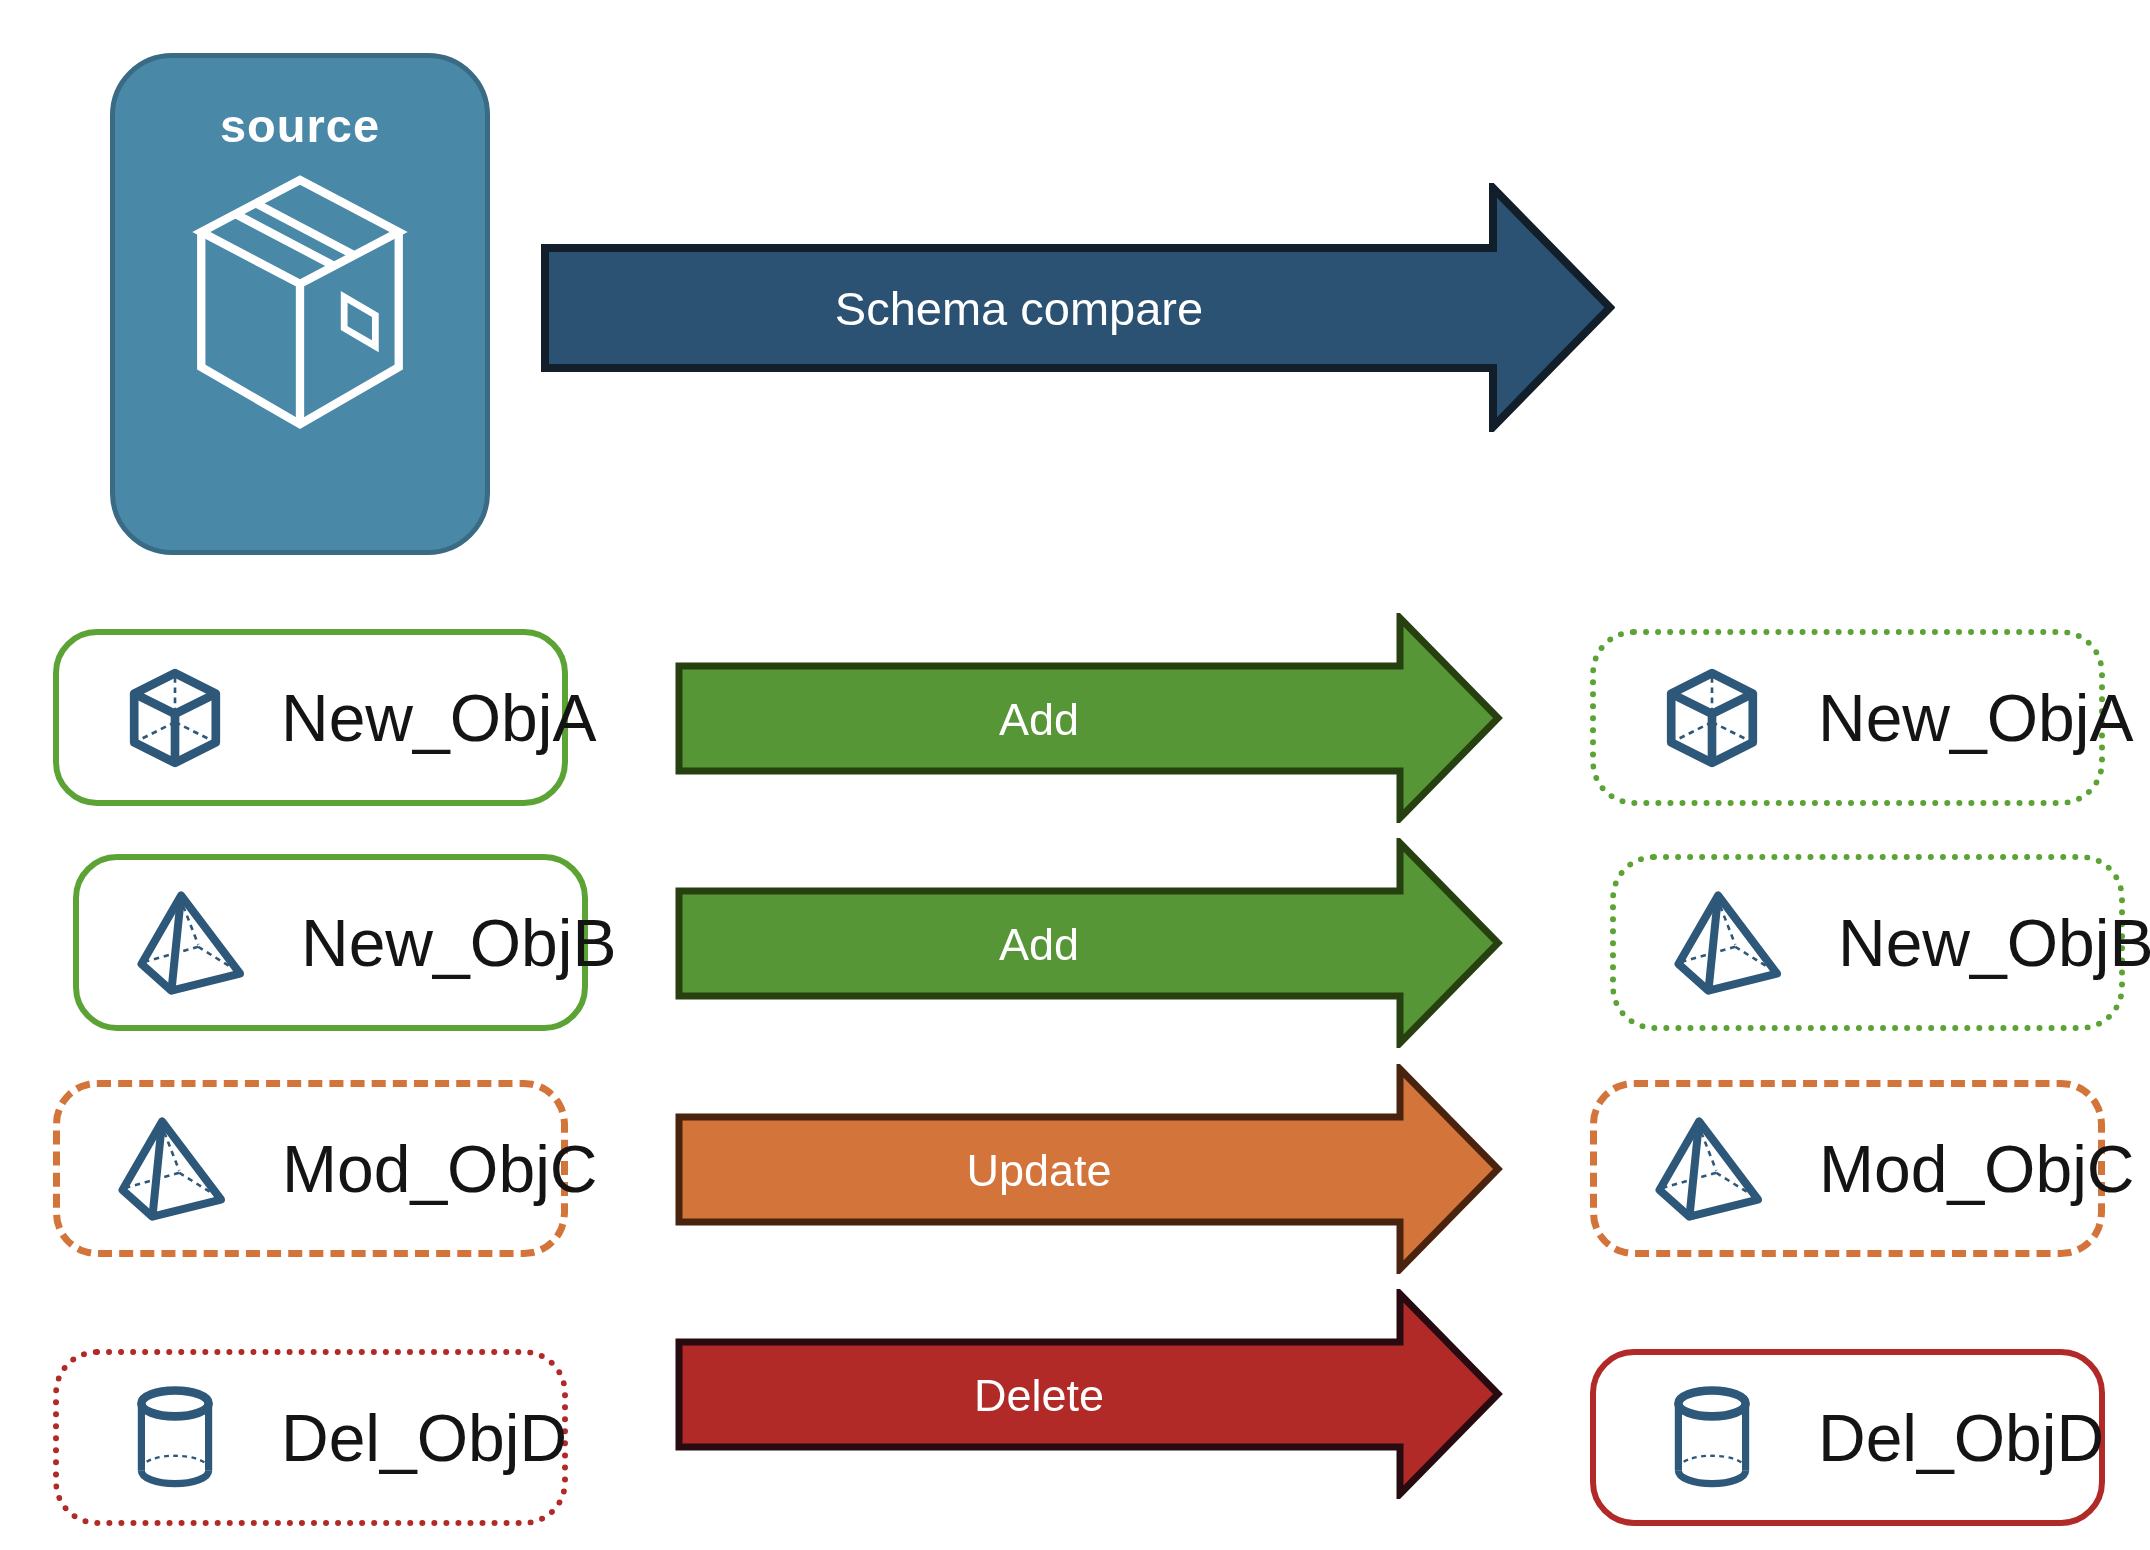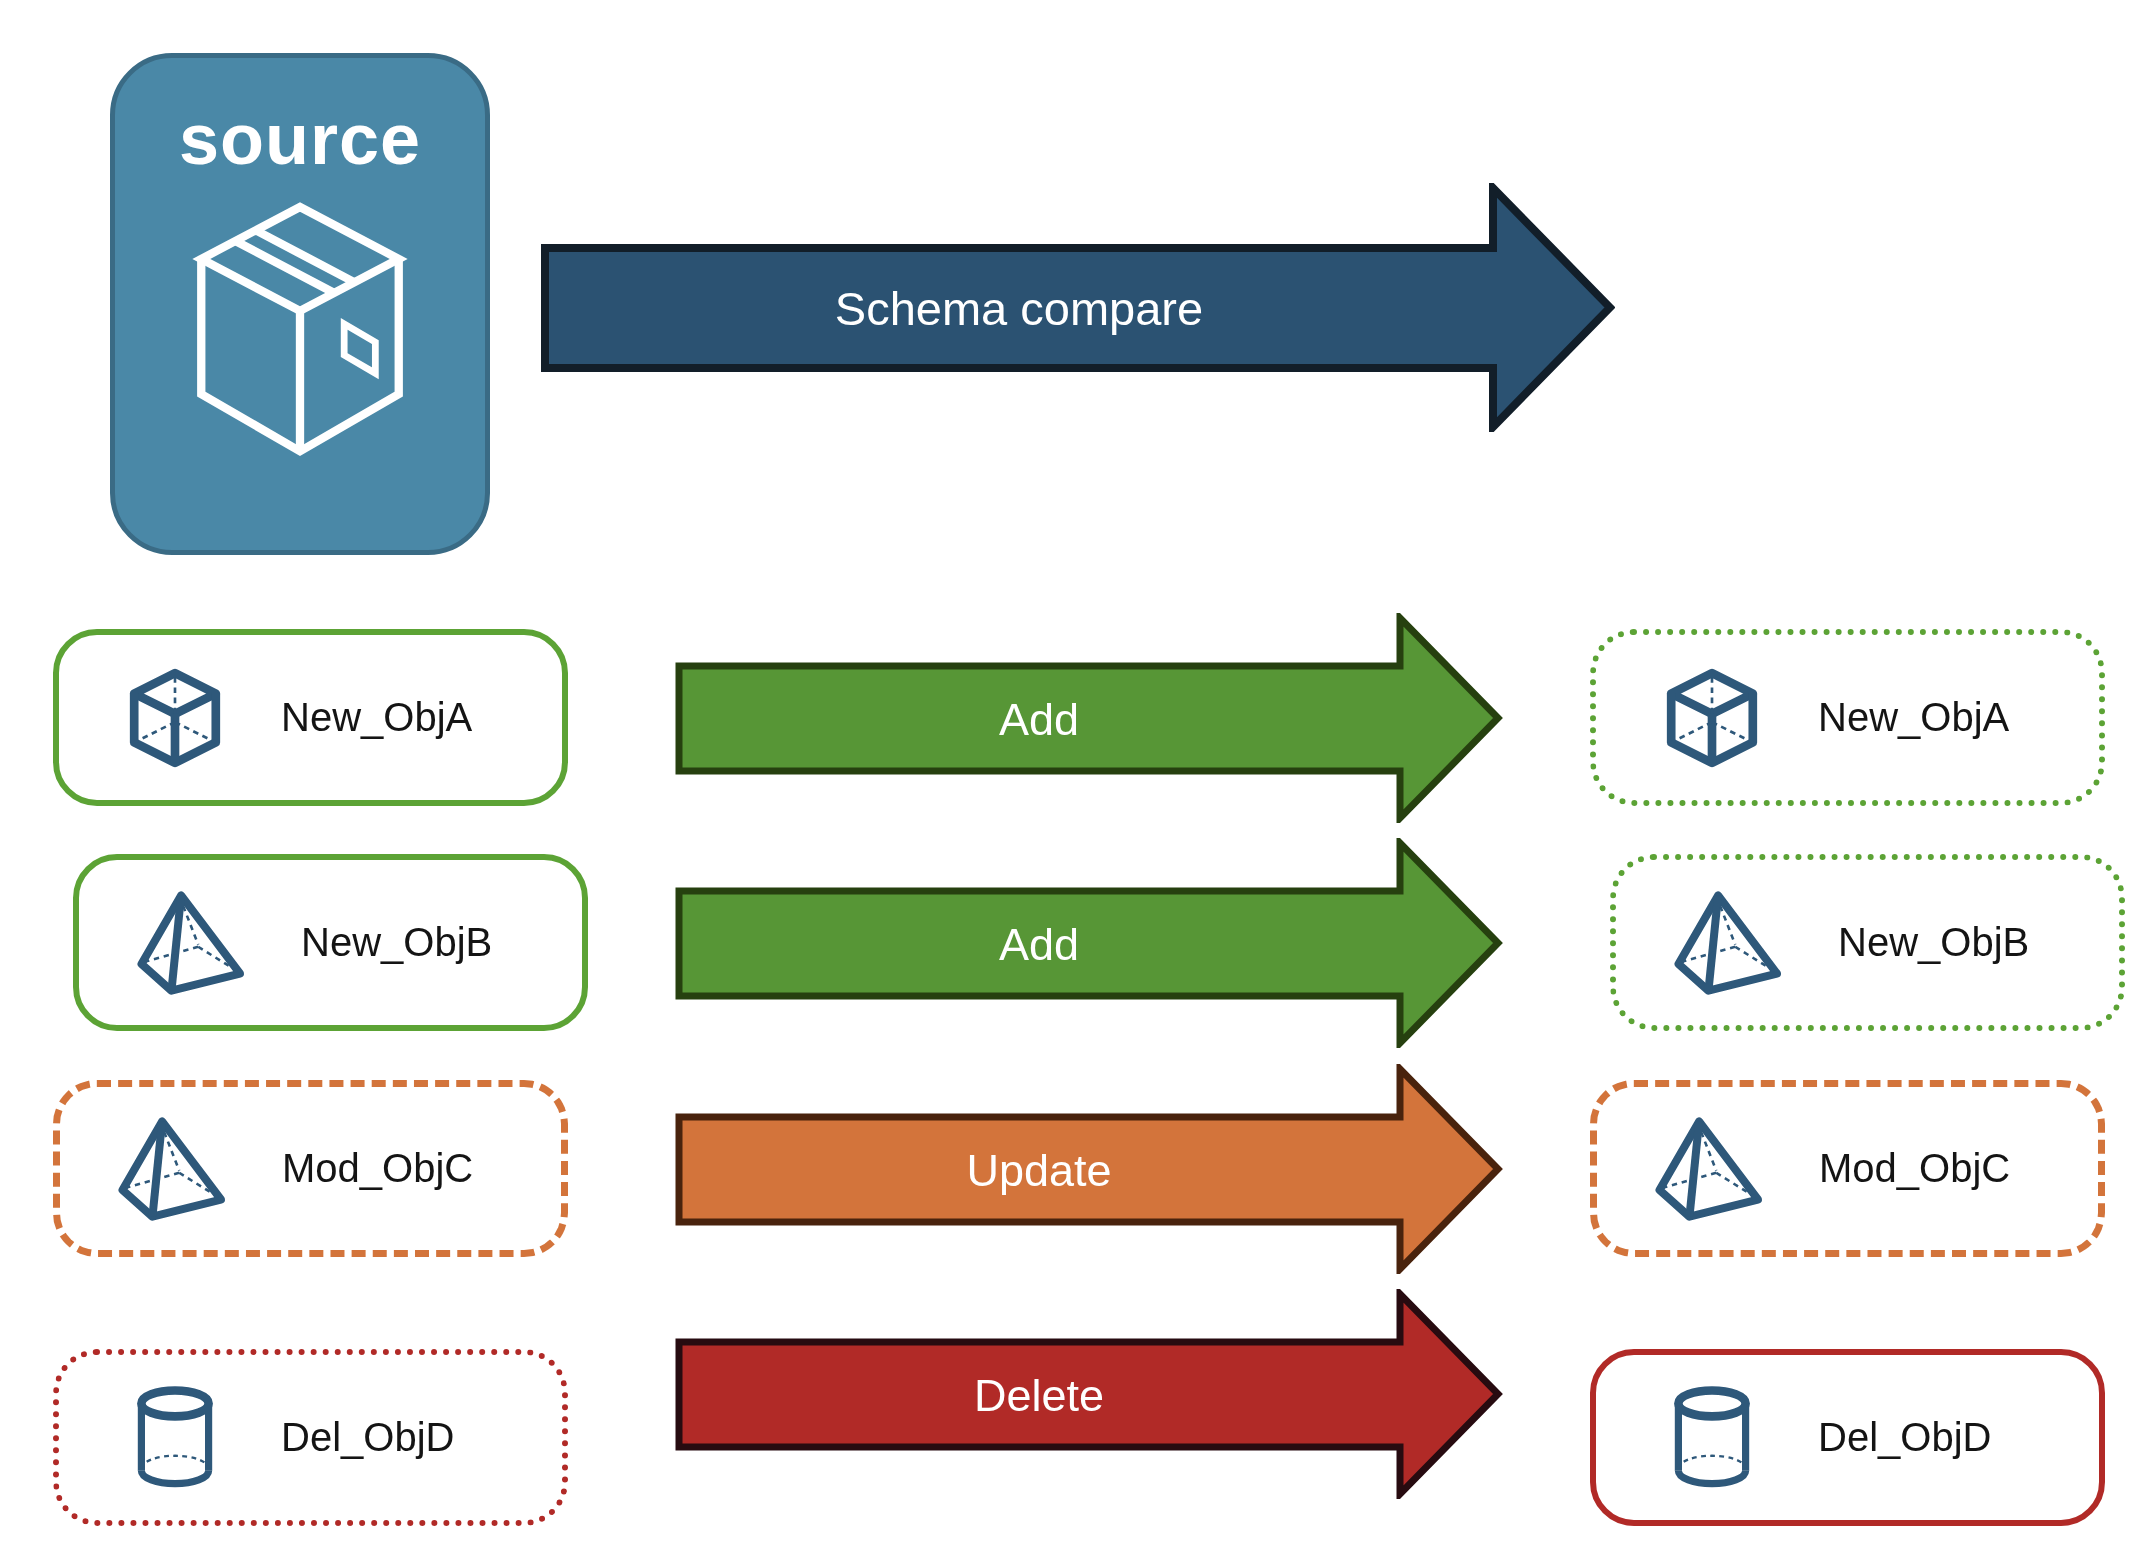--- a/index.html
+++ b/index.html
@@ -8,41 +8,41 @@
     font-family:"Liberation Sans",sans-serif;overflow:hidden;
   }
   
   .node{
     position:absolute;width:380px;height:502px;box-sizing:border-box;
     background:#4a88a7;border:5px solid #3a6b85;border-radius:62px;
     display:flex;flex-direction:column;align-items:center;
   }
   .node-source{left:110px;top:53px;}
   .node-target{left:1659px;top:53px;}
-  .node-label{margin-top:40px;font-size:72px;font-weight:bold;color:#ffffff;letter-spacing:1px;}
+  .node-label{margin-top:40px;font-size:47px;font-weight:bold;color:#ffffff;letter-spacing:1px;}
   .node-icon{display:block;margin-top:14px;}
 
   
   .obj-box{
     position:absolute;width:515px;height:177px;box-sizing:border-box;background:#ffffff;
     border-radius:44px;display:flex;align-items:center;padding-left:56px;
   }
   .col-left{left:53px;}
   .col-right{left:1590px;}
   .row-1{top:629px;}
   .row-2{top:854px;margin-left:20px;}
   .row-3{top:1080px;}
   .row-4{top:1349px;}
   .bs-solid-green {border:6px solid  #5ca335;}
   .bs-dotted-green{border:6px dotted #5ca335;}
   .bs-dashed-orange{border:7px dashed #d3743b;}
   .bs-dotted-red  {border:6px dotted #b12a27;}
   .bs-solid-red   {border:6px solid  #b12a27;}
   .obj-icon{width:120px;height:122px;flex:0 0 auto;display:flex;align-items:center;justify-content:center;margin-right:46px;}
-  .obj-label{font-size:40px;color:#141414;white-space:nowrap;}
+  .obj-label{font-size:66px;color:#141414;white-space:nowrap;}
 
   
   .arrow-svg{position:absolute;display:block;}
   .big-arrow{left:540px;top:183px;}
   .sm-arrow-1{left:674px;top:613px;}
   .sm-arrow-2{left:674px;top:838px;}
   .sm-arrow-3{left:674px;top:1064px;}
   .sm-arrow-4{left:674px;top:1289px;}
   svg text{font-family:"Liberation Sans",sans-serif;fill:#ffffff;}
   .big-arrow-text{font-size:47px;}

